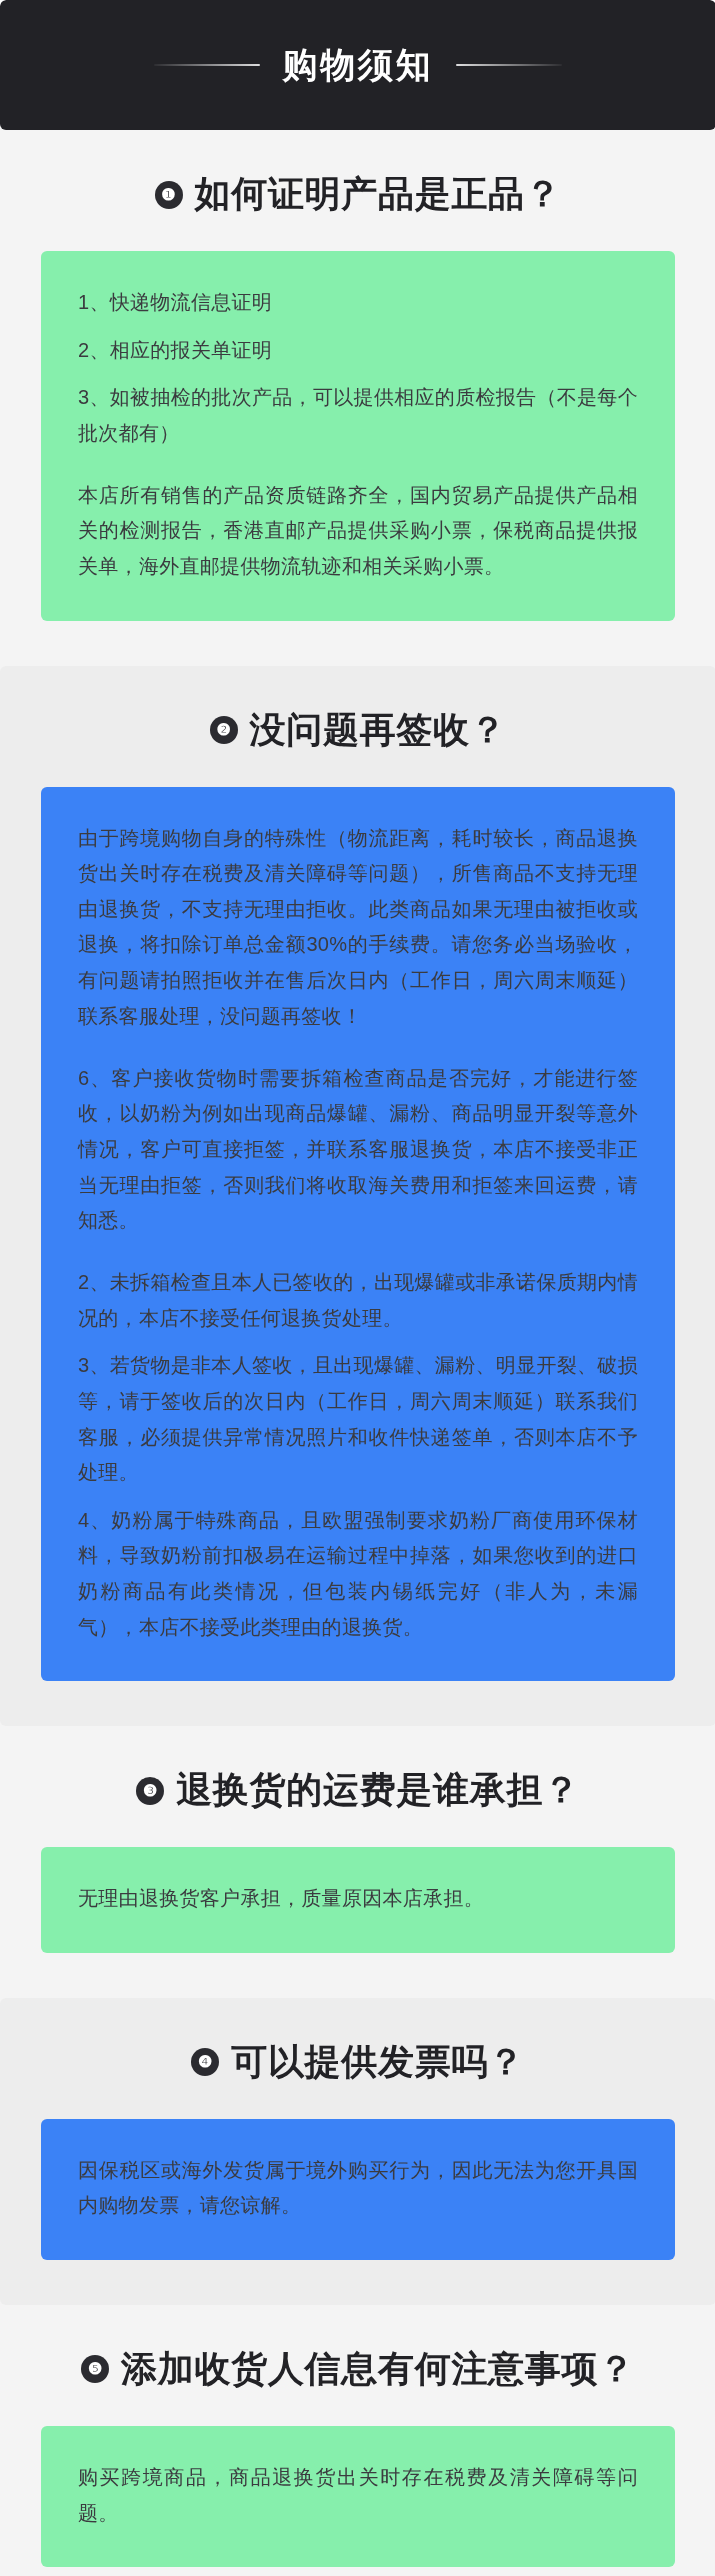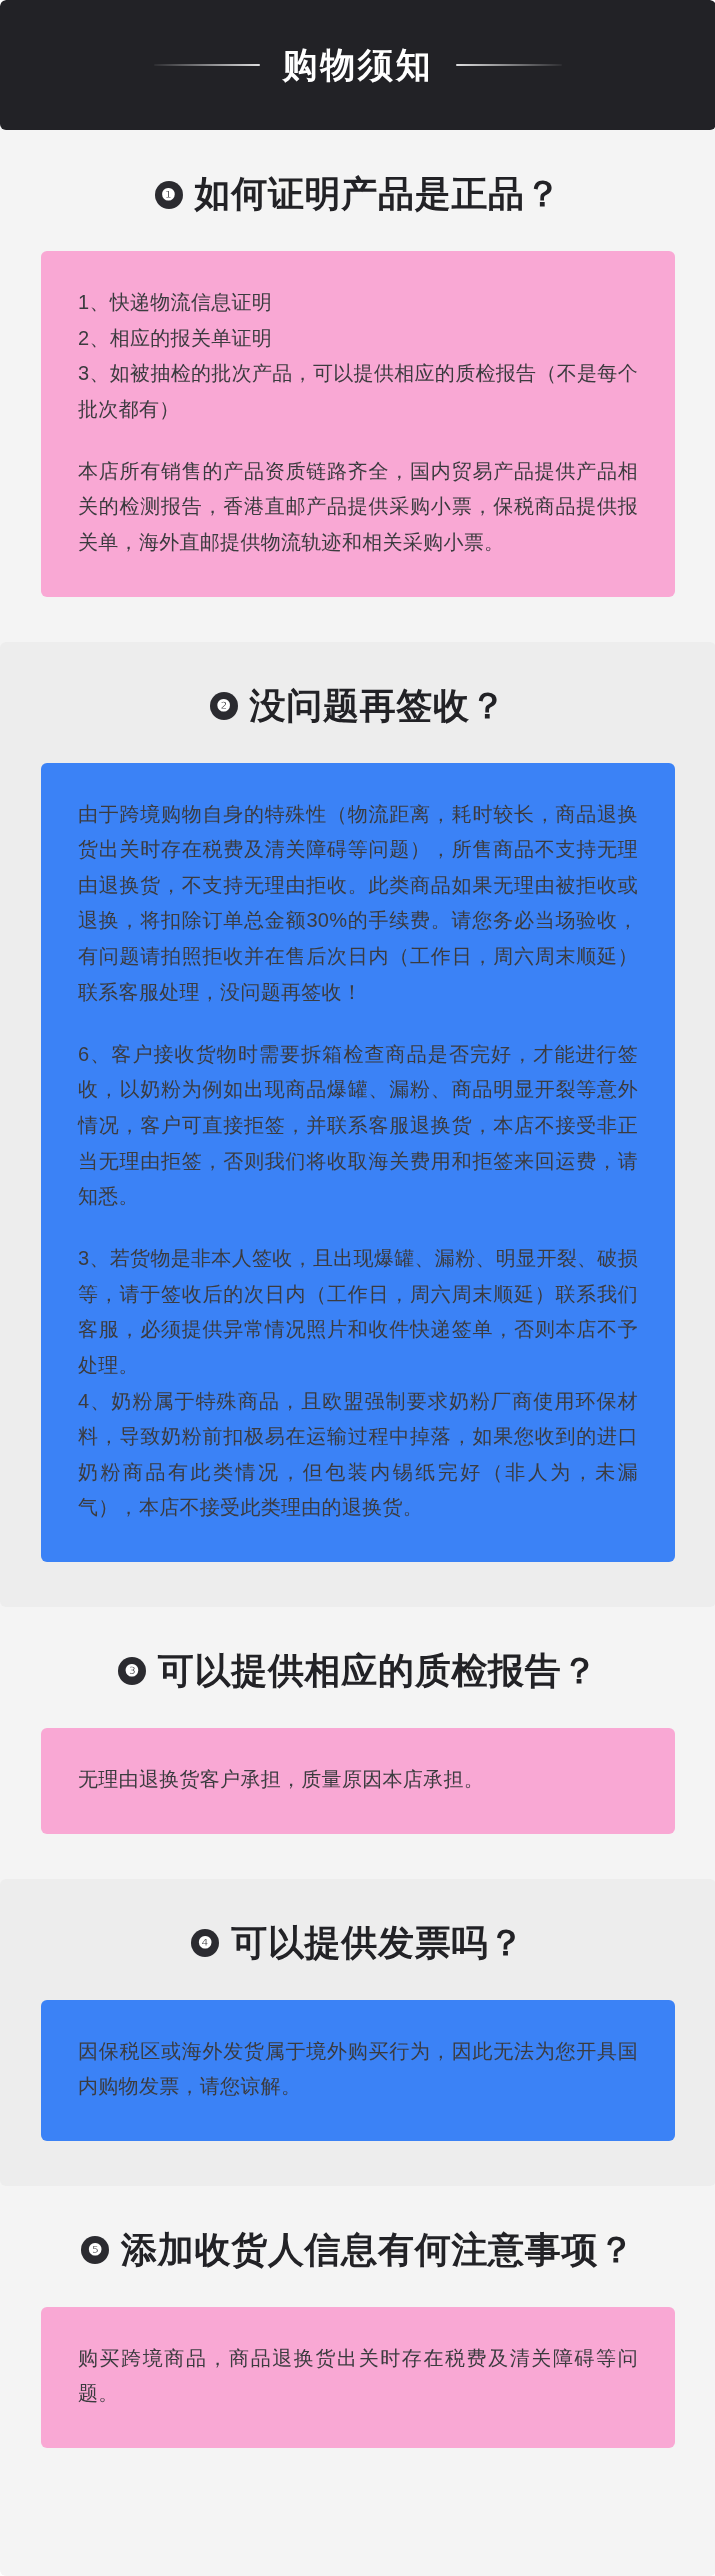--- a/index.html
+++ b/index.html
@@ -83,39 +83,39 @@
   .section-title {
     font-size: 36px;
     font-weight: bold;
     color: #222226;
     letter-spacing: 0.7px;
     white-space: nowrap;
   }
 
   .card {
     margin: 0 41px 45px 41px;
-    background: #f9a8d4;
+    background: #86efac;
     padding: 34px 37px 36px 37px;
   }
   .section.alt .card {
     background: #3b82f6;
   }
   .card p {
     margin: 0;
     font-size: 20px;
     line-height: 1.78;
     color: #3b3b3f;
     letter-spacing: 0.3px;
     text-align: justify;
   }
   .card p + p {
     margin-top: 26.5px;
   }
   .card .tight + .tight {
-    margin-top: 0;
+    margin-top: 12px;
   }
 
   .spacer-bottom {
     flex: 1 1 auto;
     background: #f4f4f4;
     min-height: 26.5px;
   }
 </style>
 </head>
 <body>
@@ -144,29 +144,30 @@
   </div>
 
   <div class="section alt">
     <div class="section-head">
       <span class="q-badge">❷</span>
       <span class="section-title">没问题再签收？</span>
     </div>
     <div class="card">
       <p>由于跨境购物自身的特殊性（物流距离，耗时较长，商品退换货出关时存在税费及清关障碍等问题），所售商品不支持无理由退换货，不支持无理由拒收。此类商品如果无理由被拒收或退换，将扣除订单总金额30%的手续费。请您务必当场验收，有问题请拍照拒收并在售后次日内（工作日，周六周末顺延）联系客服处理，没问题再签收！</p>
       <p>6、客户接收货物时需要拆箱检查商品是否完好，才能进行签收，以奶粉为例如出现商品爆罐、漏粉、商品明显开裂等意外情况，客户可直接拒签，并联系客服退换货，本店不接受非正当无理由拒签，否则我们将收取海关费用和拒签来回运费，请知悉。</p>
+      <p class="tight">2、未拆箱检查且本人已签收的，出现爆罐或非承诺保质期内情况的，本店不接受任何退换货处理。</p>
       <p class="tight">3、若货物是非本人签收，且出现爆罐、漏粉、明显开裂、破损等，请于签收后的次日内（工作日，周六周末顺延）联系我们客服，必须提供异常情况照片和收件快递签单，否则本店不予处理。</p>
       <p class="tight">4、奶粉属于特殊商品，且欧盟强制要求奶粉厂商使用环保材料，导致奶粉前扣极易在运输过程中掉落，如果您收到的进口奶粉商品有此类情况，但包装内锡纸完好（非人为，未漏气），本店不接受此类理由的退换货。</p>
     </div>
   </div>
 
   <div class="section">
     <div class="section-head">
       <span class="q-badge">❸</span>
-      <span class="section-title">可以提供相应的质检报告？</span>
+      <span class="section-title">退换货的运费是谁承担？</span>
     </div>
     <div class="card">
       <p>无理由退换货客户承担，质量原因本店承担。</p>
     </div>
   </div>
 
   <div class="section alt">
     <div class="section-head">
       <span class="q-badge">❹</span>
       <span class="section-title">可以提供发票吗？</span>

